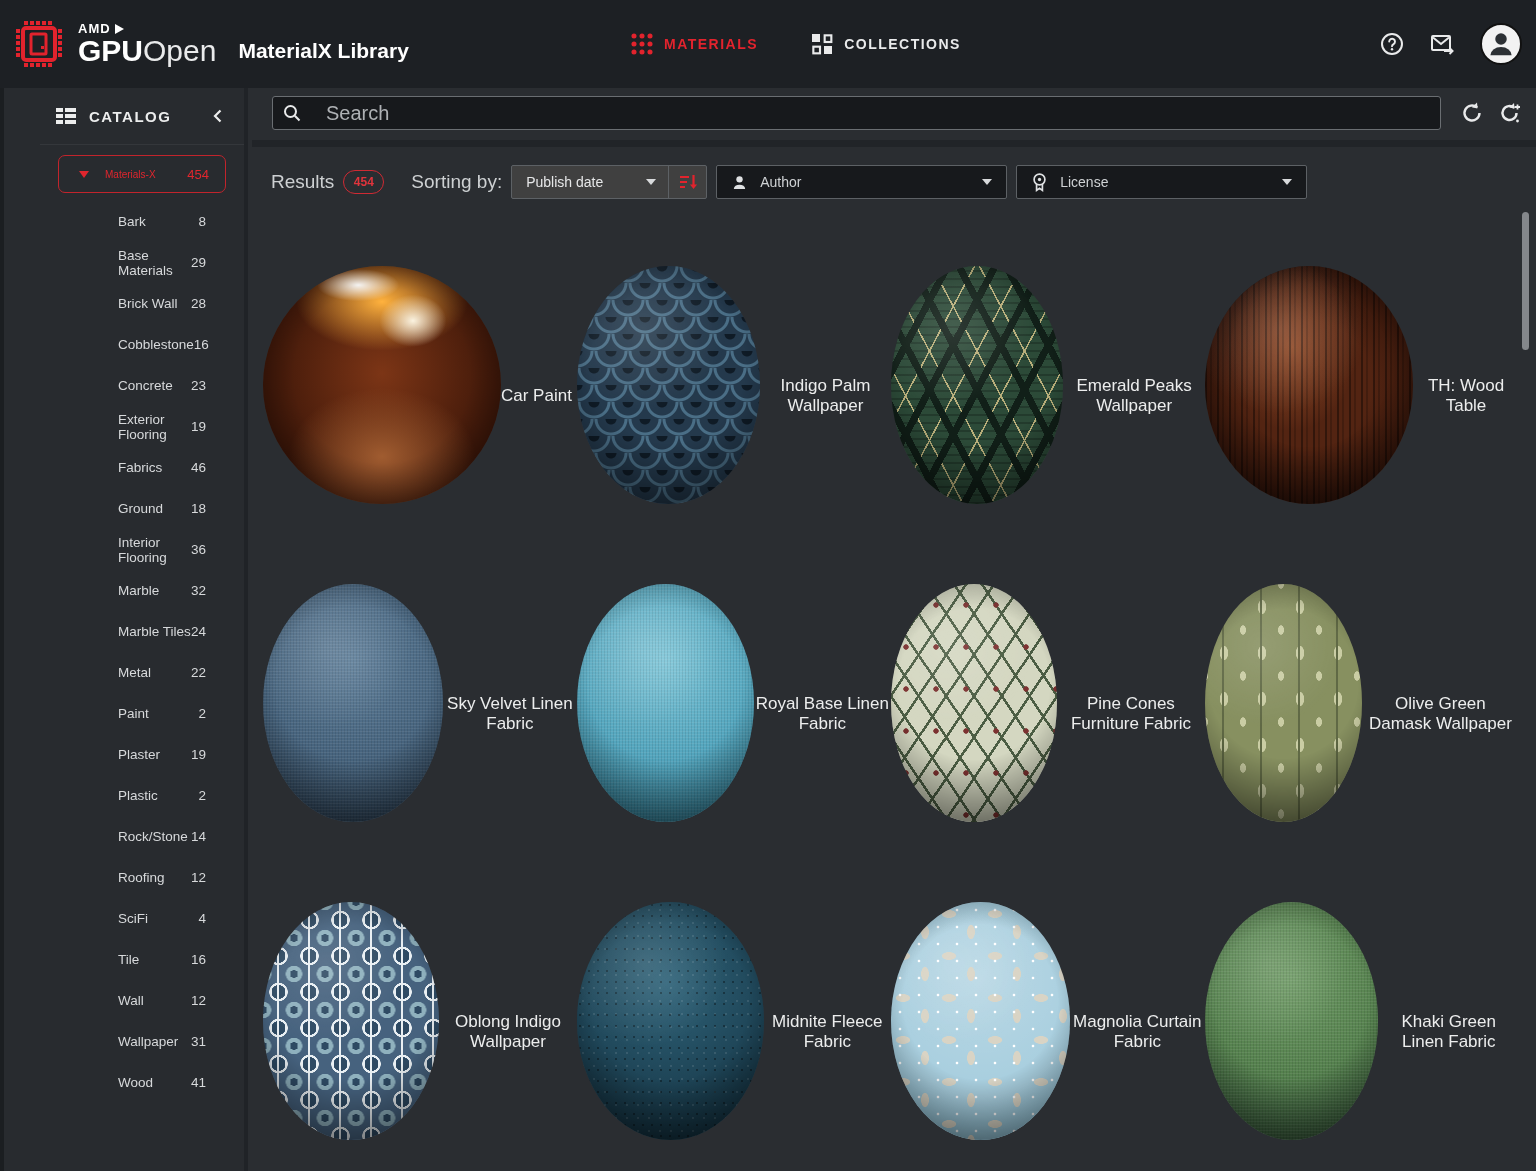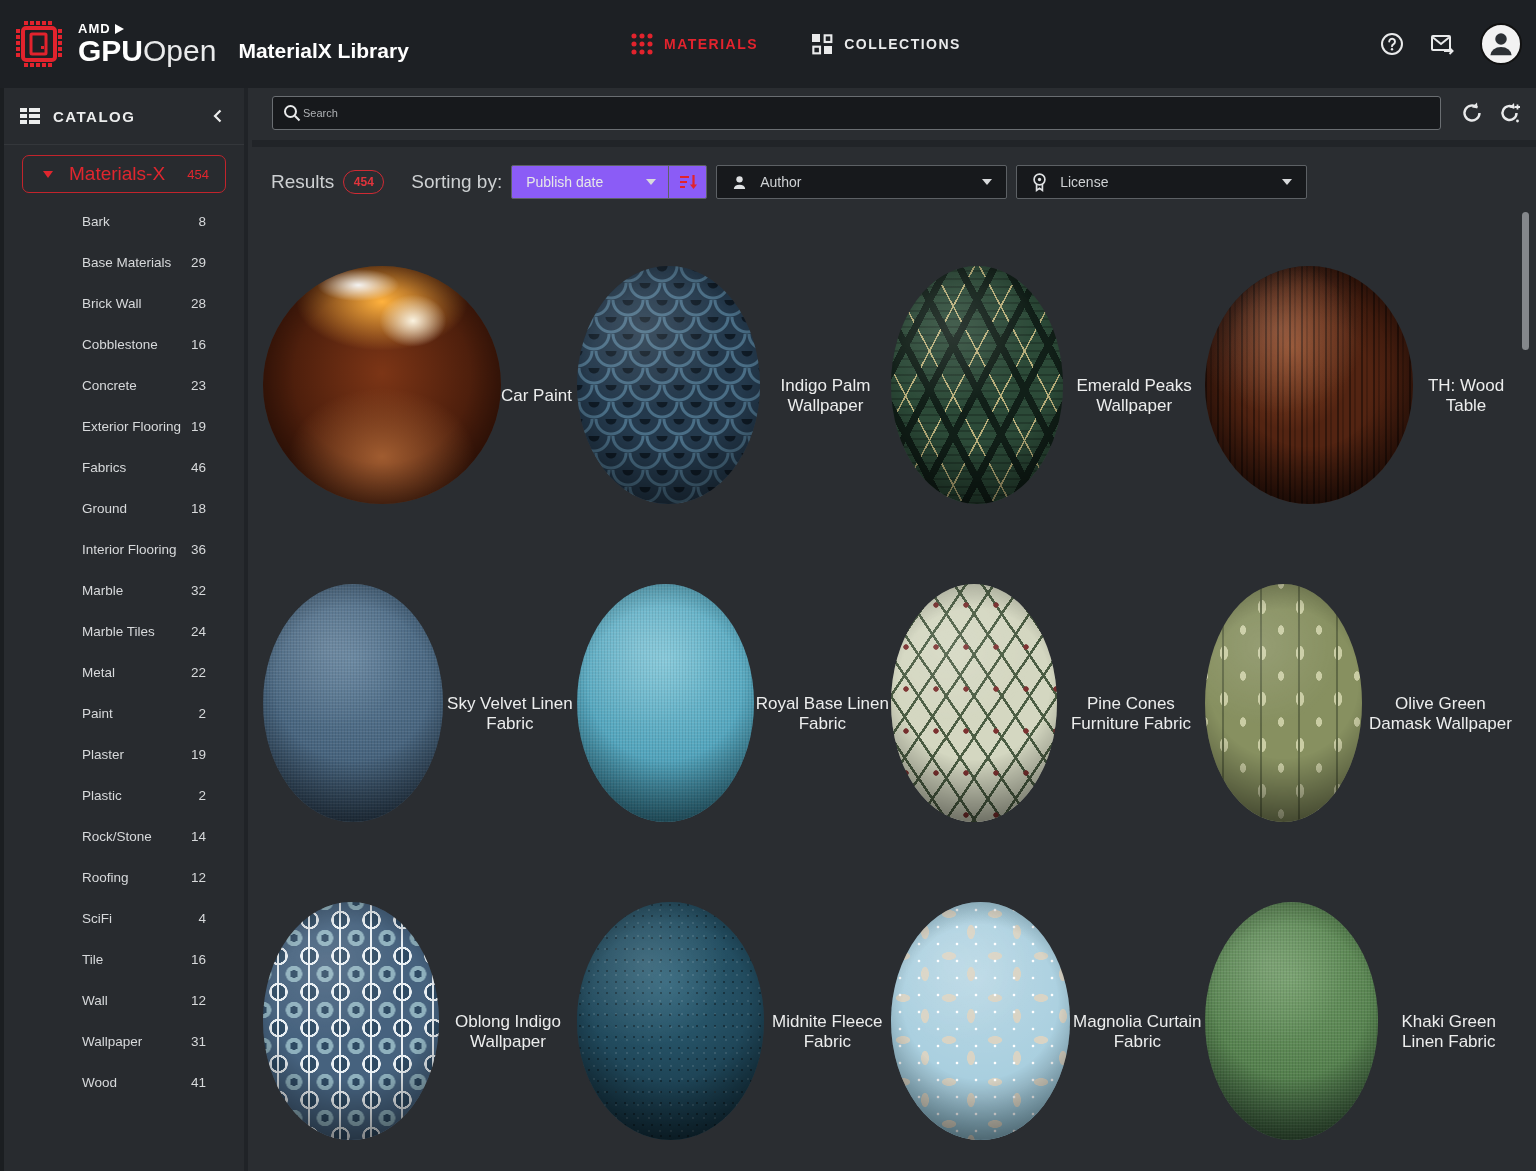--- a/index.html
+++ b/index.html
@@ -26,58 +26,58 @@
   .tab .tab-label { font-size:14px; font-weight:bold; letter-spacing:1.5px; color:#e9eaeb; }
   .tab.active .tab-label { color:#e2232d; }
 
   .header-actions { position:absolute; right:14px; top:0; height:88px; display:flex; align-items:center; gap:26px; }
   .hicon { width:24px; height:24px; }
   .avatar { width:42px; height:42px; border-radius:50%; background:#f2f2f2; border:2px solid #111;
             display:flex; align-items:center; justify-content:center; }
 
   
   aside { position:absolute; top:88px; left:0; width:248px; height:1083px;
-          background:#282b2f; border-left:4px solid #1b1e21; border-right:4px solid #202327; }
+          background:#282b2f; border-left:4px solid #1b1e21; border-right:4px solid #202327;padding-left:36px; }
   .catalog-header { height:57px; display:flex; align-items:center; padding:0 18px 0 16px;
                     border-bottom:1px solid #34373b; }
   .catalog-title { color:#eceded; font-size:15px; font-weight:bold; letter-spacing:1.5px; margin-left:13px; flex:1; }
   .collapse-btn { width:16px; height:16px; cursor:pointer; }
 
   .root-filter { margin:10px 18px 6px 18px; height:38px; border:1.5px solid #c2242c; border-radius:7px;
                  display:flex; align-items:center; padding:0 16px 0 20px; cursor:pointer; }
   .tri-down { width:0; height:0; border-left:5.5px solid transparent; border-right:5.5px solid transparent;
               border-top:7px solid #e0262e; }
-  .root-label { color:#e0262e; font-size:19px; margin-left:16px; }
+  .root-label { color:#e0262e; font-size:10px; margin-left:16px; }
   .root-count { color:#e0262e; font-size:13px; margin-left:auto; }
 
   ul.cats { list-style:none; margin-top:8px; }
   ul.cats li { height:41px; display:flex; align-items:center; padding:0 38px 0 78px; cursor:pointer; }
   .cat-label { flex:1; color:#d7d9db; font-size:13.5px; }
   .cat-count { color:#d7d9db; font-size:13.5px; }
 
   
   main { position:absolute; top:88px; left:252px; width:1284px; height:1083px; overflow:hidden; }
   .search-row { display:flex; align-items:center; padding:8px 14px 10px 20px; }
   .searchbox { width:1171px; height:34px; background:#17191c; border:1px solid #6a6e72; border-radius:3px;
                display:flex; align-items:center; padding:0 10px; }
   .searchbox input { flex:1; background:transparent; border:none; outline:none; color:#dfe1e3;
-                     font-size:11px; font-family:"Liberation Sans", sans-serif; margin-left:2px; }
+                     font-size:20px; font-family:"Liberation Sans", sans-serif; margin-left:25px; }
   .searchbox input::placeholder { color:#aeb1b4; }
   .search-actions { display:flex; align-items:center; gap:14px; margin-left:19px; }
   .sicon { width:24px; height:24px; cursor:pointer; }
   .shade { height:7px; background:#212428; }
 
   .results-row { display:flex; align-items:center; padding-left:19px; margin-top:18px; height:34px; gap:9px; }
   .results-label, .sorting-label { color:#cdd0d2; font-size:19px; }
   .count-pill { min-width:41px; height:24px; border:1.5px solid #cf2a33; border-radius:13px;
                 display:flex; align-items:center; justify-content:center; color:#e0343c;
                 font-size:12px; font-weight:bold; padding:0 8px; }
   .sorting-label { margin-left:18px; }
   .sort-group { display:flex; height:34px; border:1px solid #5d6165; border-radius:2px;
-                background:#8b5cf6; margin-left:0; }
+                background:#404040; margin-left:0; }
   .sort-field { width:156px; display:flex; align-items:center; padding:0 12px 0 14px; cursor:pointer; }
   .sort-field .val { color:#e6e7e8; font-size:14px; flex:1; }
   .sort-dir-btn { width:38px; display:flex; align-items:center; justify-content:center;
                   border-left:1px solid #5d6165; cursor:pointer; }
   .chev { width:0; height:0; border-left:5px solid transparent; border-right:5px solid transparent;
           border-top:6px solid #d8dadc; }
   .select { height:34px; background:#17191c; border:1px solid #5d6165; border-radius:2px;
             display:flex; align-items:center; padding:0 14px; cursor:pointer; width:291px; }
   .select .val { color:#cfd2d4; font-size:14px; flex:1; margin-left:12px; }
 

